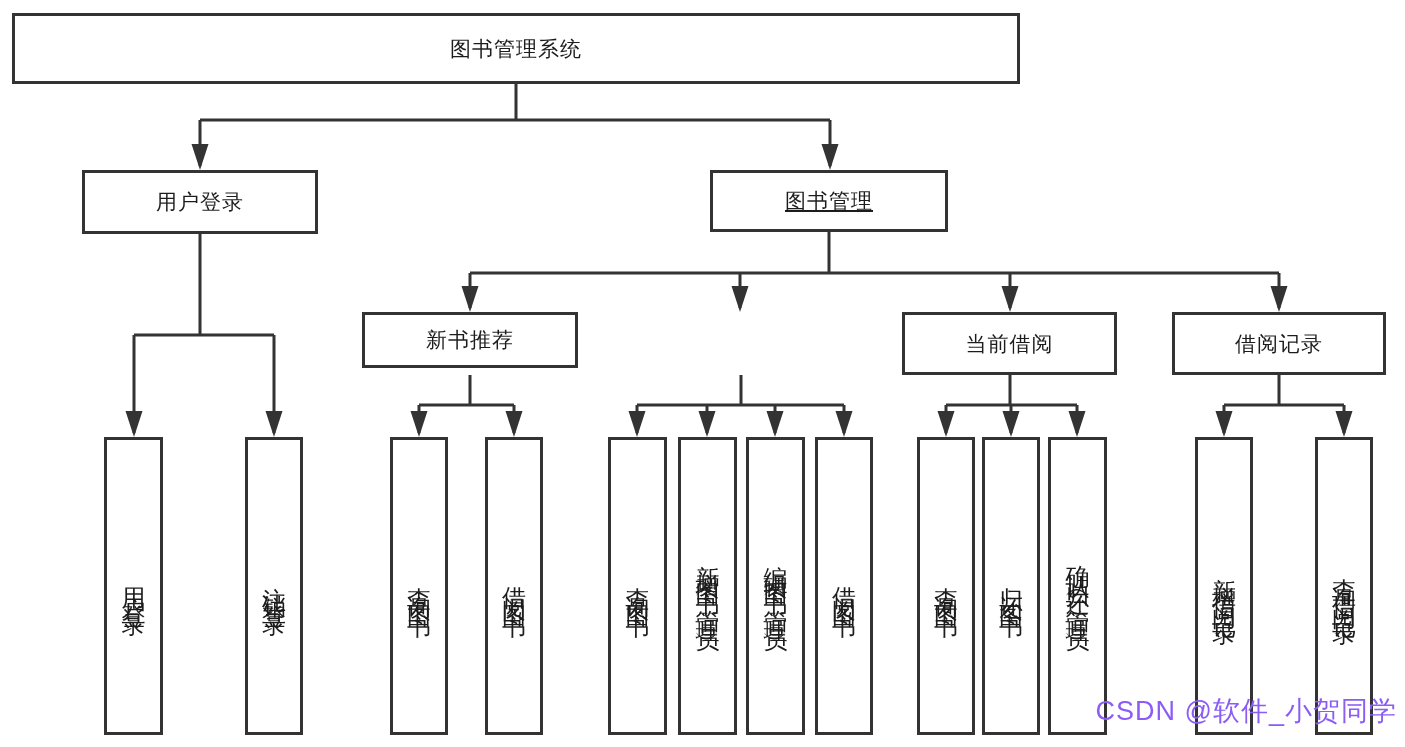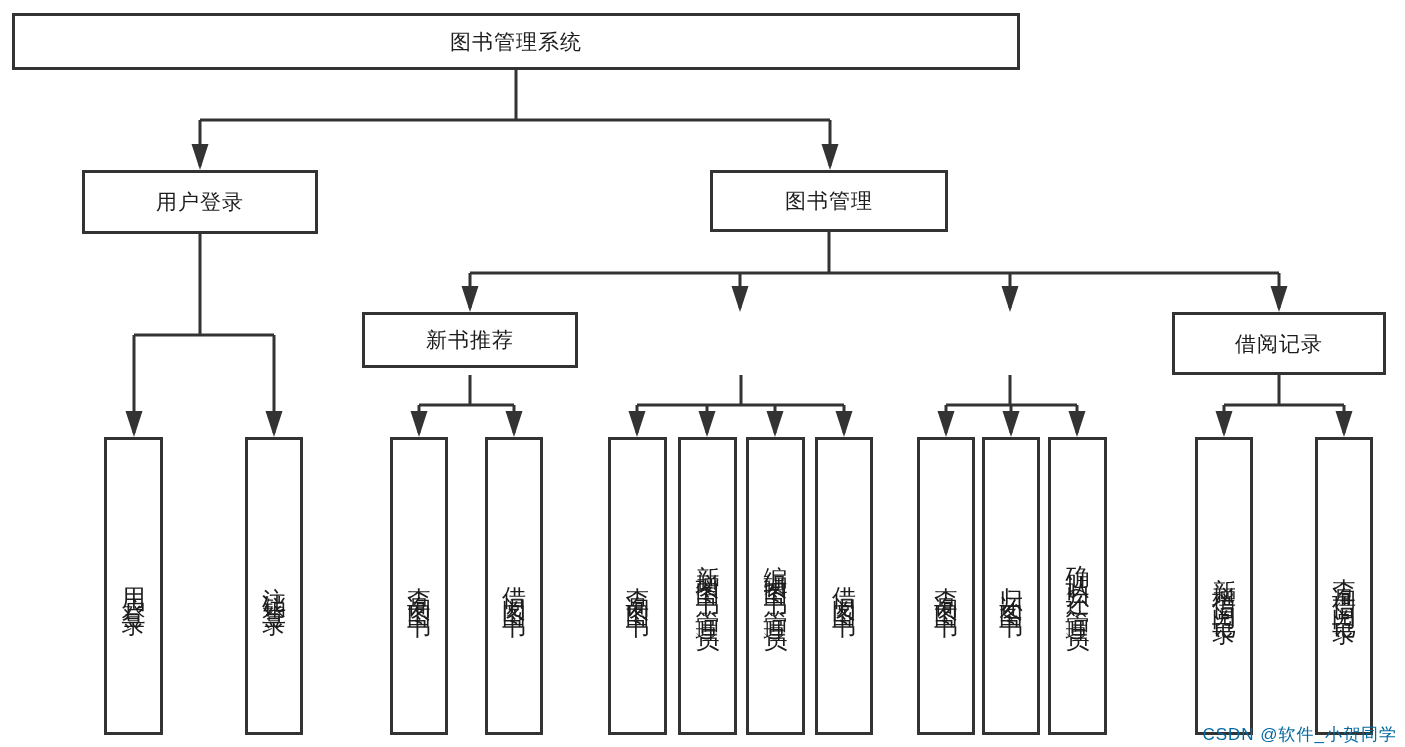--- a/index.html
+++ b/index.html
@@ -42,23 +42,23 @@
     writing-mode: vertical-rl;
     text-orientation: mixed;
     font-size: 24px;
     letter-spacing: 9px;
     line-height: 1;
     padding: 6px 0;
   }
   .watermark {
     position: absolute;
     right: 8px;
-    bottom: 1px;
-    font-size: 17px;
-    color: #0369a1;
+    bottom: 18px;
+    font-size: 27px;
+    color: #8b5cf6;
     letter-spacing: 1px;
     white-space: nowrap;
   }
 </style>
 </head>
 <body>
 
 <div class="canvas">
 
   <svg class="lines-svg" viewBox="0 0 1405 747" xmlns="http://www.w3.org/2000/svg">
@@ -112,26 +112,27 @@
       <polygon points="766.5,411 783.5,411 775,437"></polygon>
       <polygon points="835.5,411 852.5,411 844,437"></polygon>
       <polygon points="937.5,411 954.5,411 946,437"></polygon>
       <polygon points="1002.5,411 1019.5,411 1011,437"></polygon>
       <polygon points="1068.5,411 1085.5,411 1077,437"></polygon>
       <polygon points="1215.5,411 1232.5,411 1224,437"></polygon>
       <polygon points="1335.5,411 1352.5,411 1344,437"></polygon>
     </g>
   </svg>
 
-  <div class="box h" style="left:12px; top:13px; width:1008px; height:57px;">图书管理系统</div>
+  <div class="box h" style="left:12px; top:13px; width:1008px; height:71px;">图书管理系统</div>
 
   <div class="box h" style="left:82px; top:170px; width:236px; height:64px;">用户登录</div>
-  <div class="box h" style="left:710px; top:170px; width:238px; height:62px;">图书管理</div>
+  <div class="box h" style="left:710px; top:170px; width:238px; height:62px;text-decoration:underline;">图书管理</div>
 
   <div class="box h" style="left:362px; top:312px; width:216px; height:56px;">新书推荐</div>
+  <div class="box h" style="left:902px; top:312px; width:215px; height:63px;">当前借阅</div>
   <div class="box h" style="left:1172px; top:312px; width:214px; height:63px;">借阅记录</div>
 
   <div class="box v" style="left:104px; top:437px; width:59px; height:298px;">用户登录</div>
   <div class="box v" style="left:245px; top:437px; width:58px; height:298px;">注销登录</div>
 
   <div class="box v" style="left:390px; top:437px; width:58px; height:298px;">查询图书</div>
   <div class="box v" style="left:485px; top:437px; width:58px; height:298px;">借阅图书</div>
 
   <div class="box v" style="left:608px; top:437px; width:59px; height:298px;">查询图书</div>
   <div class="box v" style="left:678px; top:437px; width:59px; height:298px;">新增图书（管理员）</div>

